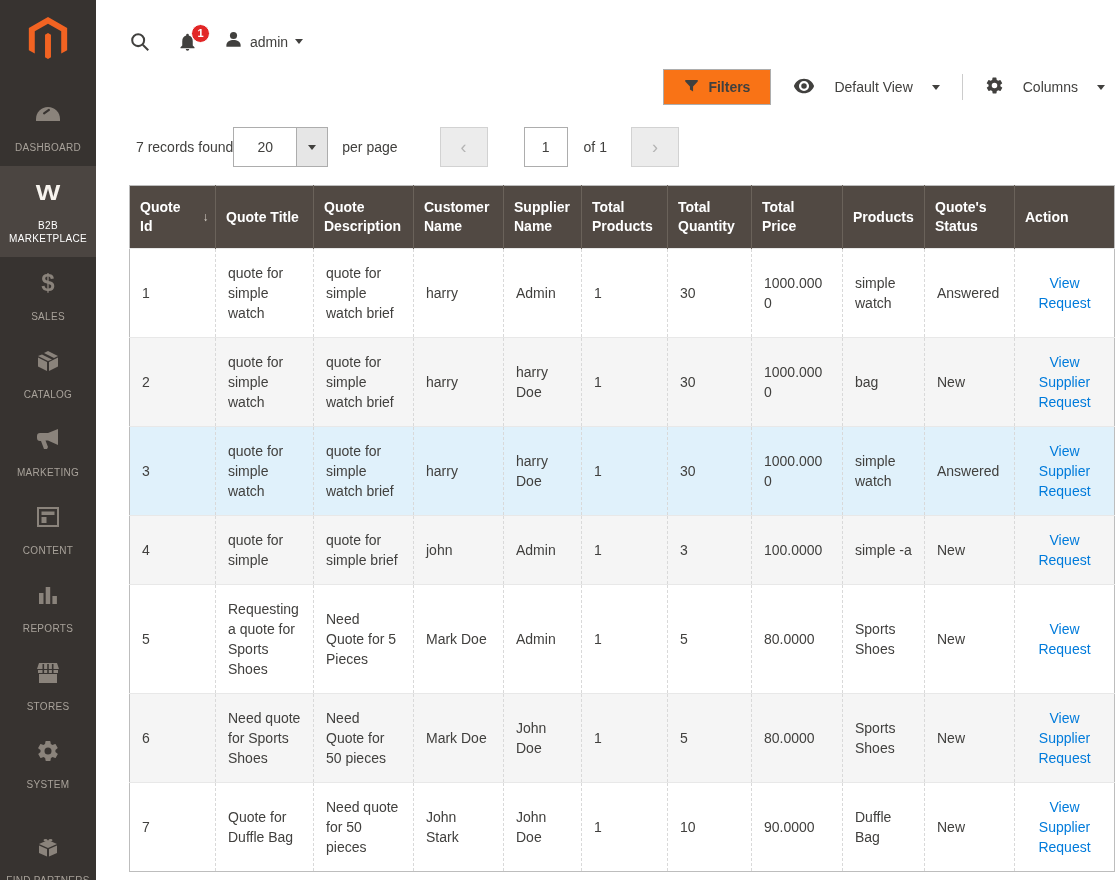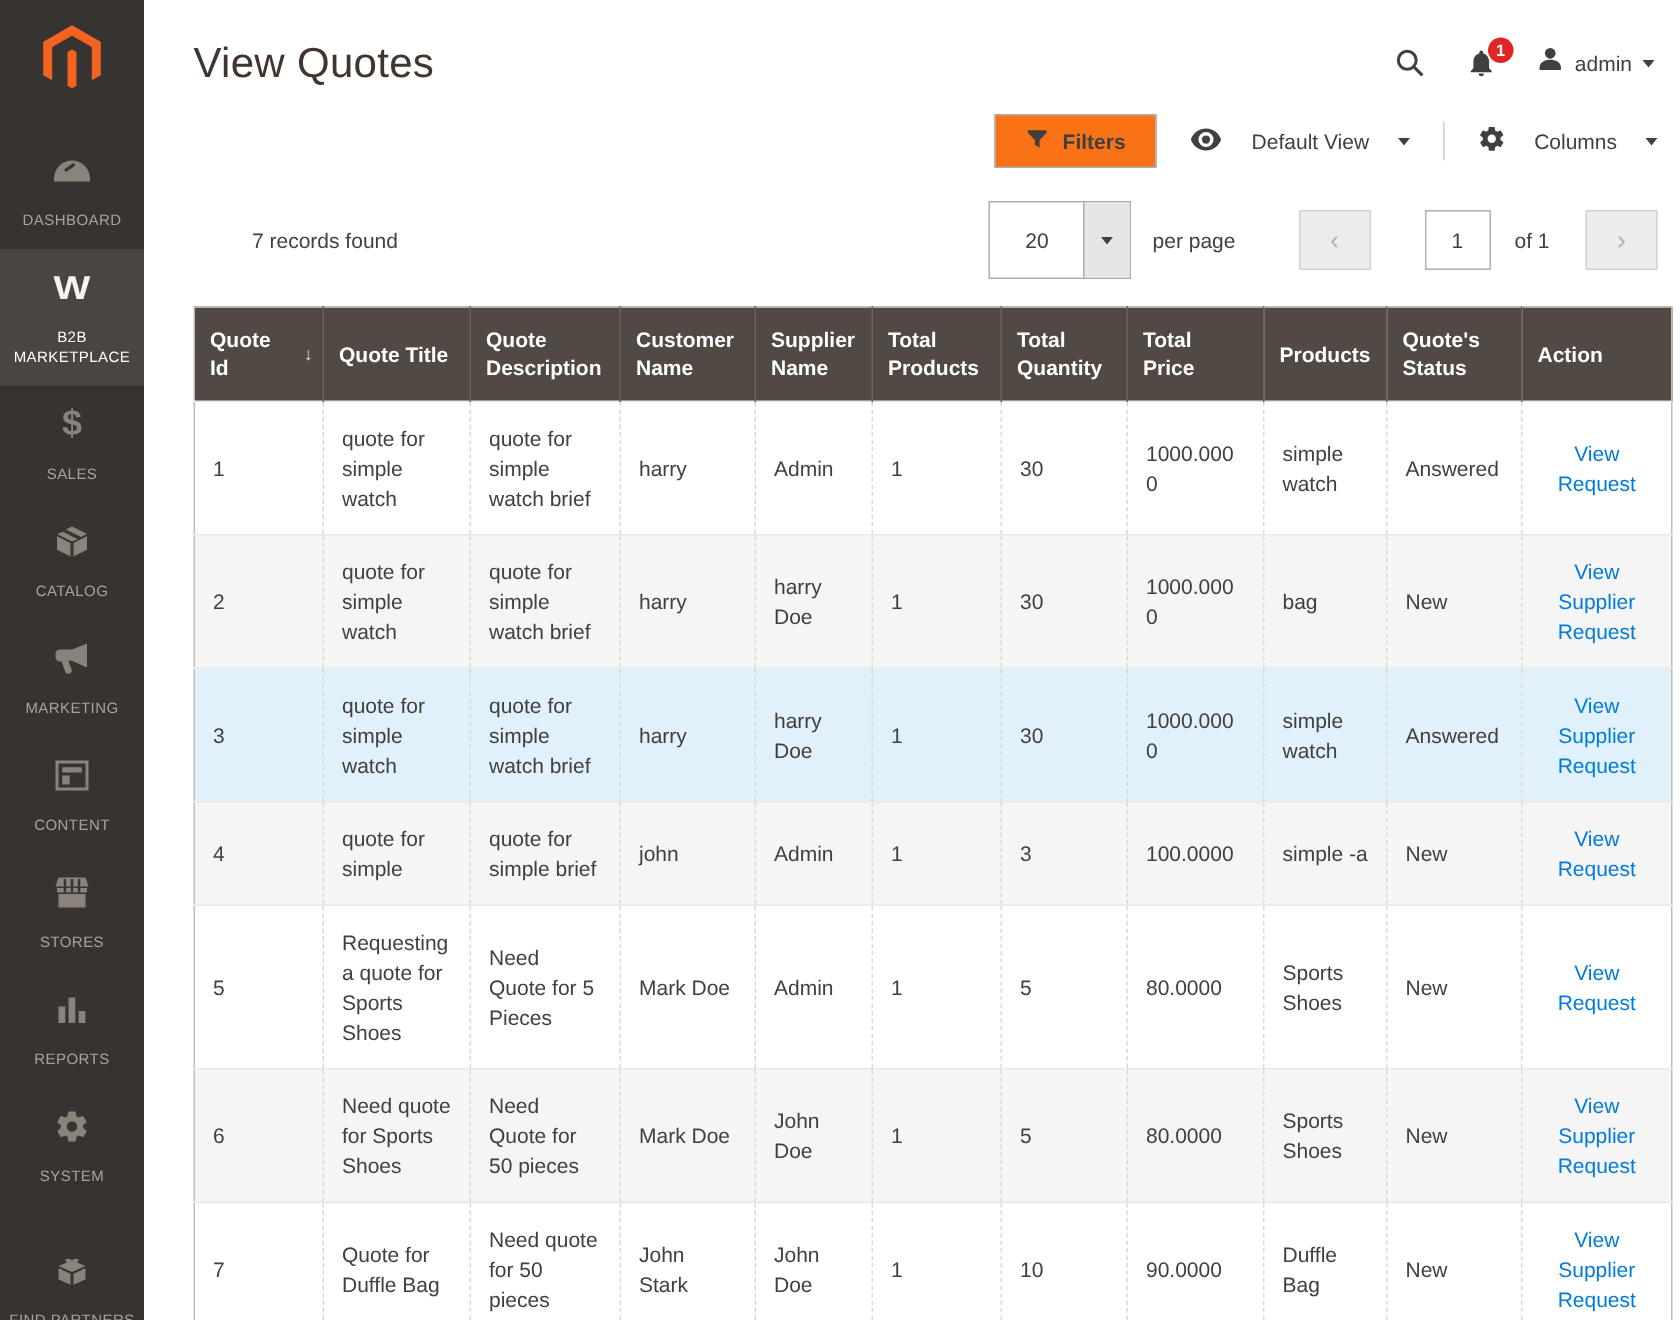--- a/index.html
+++ b/index.html
@@ -39,24 +39,24 @@
      border-top:5px solid #41403e; display:inline-block; }
 
   
   .toolbar { display:flex; justify-content:flex-end; align-items:center; gap:22px; margin-top:16px; padding-right:10px; }
   .filters-btn { display:flex; align-items:center; gap:9px; background:#f97316; border:1px solid #adadad;
      padding:8px 20px; font-size:14px; font-weight:bold; color:#41403e; cursor:pointer; }
   .tool-link { display:flex; align-items:center; gap:19px; font-size:14px; color:#41403e; cursor:pointer; }
   .tool-sep { width:1px; height:26px; background:#ccc; }
 
   
-  .list-controls { display:flex; justify-content:space-between; align-items:center; margin-top:22px; padding-left:7px;margin-left:32px; }
+  .list-controls { display:flex; align-items:center; margin-top:22px; padding-left:7px; }
   .records { font-size:14px; color:#41403e; }
   .paging { display:flex; align-items:center; gap:14px; padding-right:10px; }
-  .pp-select { display:flex; border:1px solid #adadad; height:52px; cursor:pointer; background:#fff; }
+  .pp-select { display:flex; border:1px solid #adadad; height:40px; cursor:pointer; background:#fff; }
   .pp-value { width:62px; display:flex; align-items:center; justify-content:center; font-size:14px; }
   .pp-arrow { width:31px; background:#e6e6e6; border-left:1px solid #adadad; display:flex; align-items:center; justify-content:center; }
   .pp-arrow .caret { border-top-color:#41403e; }
   .pp-label { font-size:14px; margin-right:18px; }
   .nav-btn { width:48px; height:40px; background:#ececec; border:1px solid #d2d2d2; color:#b4b4b4;
      font-size:18px; display:flex; align-items:center; justify-content:center; cursor:default; margin-left:10px; }
   .page-input { width:44px; height:40px; border:1px solid #adadad; text-align:center; font-size:14px;
      margin-left:22px; color:#41403e; font-family:"Liberation Sans",sans-serif; }
   .of-label { font-size:14px; margin-left:2px; }
 
@@ -142,45 +142,45 @@
           <rect x="2" y="2" width="20" height="18"></rect>
           <rect x="5.5" y="5.5" width="13" height="3.5" fill="currentColor" stroke="none"></rect>
           <rect x="5.5" y="11" width="5" height="6" fill="currentColor" stroke="none"></rect>
         </svg>
       </span>
       <span class="mi-label">CONTENT</span>
     </div>
 
     <div class="menu-item">
       <span class="mi-icon">
+        <svg width="22" height="22" viewBox="0 0 22 22" fill="currentColor">
+          <rect x="2" y="9" width="4.5" height="11"></rect>
+          <rect x="8.7" y="3" width="4.5" height="17"></rect>
+          <rect x="15.4" y="12" width="4.5" height="8"></rect>
+        </svg>
+      </span>
+      <span class="mi-label">REPORTS</span>
+    </div>
+
+    <div class="menu-item">
+      <span class="mi-icon">
         <svg width="24" height="22" viewBox="0 0 24 22" fill="currentColor">
           <path d="M3 1h18l2 6H1z"></path>
           <path d="M2 8h20v3H2z"></path>
           <path d="M3 12h18v9H3z"></path>
           <rect x="6.5" y="2" width="1.6" height="9" fill="#373330"></rect>
           <rect x="11.2" y="2" width="1.6" height="9" fill="#373330"></rect>
           <rect x="15.9" y="2" width="1.6" height="9" fill="#373330"></rect>
         </svg>
       </span>
       <span class="mi-label">STORES</span>
     </div>
 
     <div class="menu-item">
       <span class="mi-icon">
-        <svg width="22" height="22" viewBox="0 0 22 22" fill="currentColor">
-          <rect x="2" y="9" width="4.5" height="11"></rect>
-          <rect x="8.7" y="3" width="4.5" height="17"></rect>
-          <rect x="15.4" y="12" width="4.5" height="8"></rect>
-        </svg>
-      </span>
-      <span class="mi-label">REPORTS</span>
-    </div>
-
-    <div class="menu-item">
-      <span class="mi-icon">
         <svg width="24" height="24" viewBox="0 0 24 24" fill="currentColor">
           <path d="M19.4 13c.04-.33.06-.66.06-1s-.02-.67-.06-1l2.1-1.65a.5.5 0 00.12-.64l-2-3.46a.5.5 0 00-.61-.22l-2.48 1a7.3 7.3 0 00-1.73-1l-.37-2.65A.5.5 0 0013.93 2h-4a.5.5 0 00-.5.42l-.37 2.65c-.62.26-1.2.6-1.73 1l-2.48-1a.5.5 0 00-.6.22l-2 3.46a.5.5 0 00.11.64L4.57 11c-.04.33-.07.66-.07 1s.03.67.07 1l-2.1 1.65a.5.5 0 00-.12.64l2 3.46c.14.24.42.34.61.22l2.48-1c.53.4 1.1.74 1.73 1l.37 2.65c.04.24.25.42.5.42h4c.25 0 .46-.18.5-.42l.37-2.65a7.3 7.3 0 001.73-1l2.48 1c.24.1.5 0 .6-.22l2-3.46a.5.5 0 00-.11-.64L19.4 13zM12 15.5a3.5 3.5 0 110-7 3.5 3.5 0 010 7z"></path>
         </svg>
       </span>
       <span class="mi-label">SYSTEM</span>
     </div>
 
     <div class="side-divider"></div>
 
     <div class="menu-item">
@@ -192,21 +192,20 @@
           <path d="M3 9.5l8 3.6v7.4l-8-3.6zM21 9.5l-8 3.6v7.4l8-3.6z"></path>
         </svg>
       </span>
       <span class="mi-label">FIND PARTNERS &amp; EXTENSIONS</span>
     </div>
   </nav>
 
   <div class="main">
 
     <div class="page-header">
-      <h1 class="page-title">View Quotes</h1>
       <div class="header-actions">
         <span class="icon-btn">
           <svg width="22" height="22" viewBox="0 0 24 24" fill="none" stroke="#41403e" stroke-width="2.2">
             <circle cx="10" cy="10" r="6.5"></circle>
             <line x1="15" y1="15" x2="21" y2="21"></line>
           </svg>
         </span>
         <span class="icon-btn">
           <svg width="21" height="22" viewBox="0 0 24 24" fill="#41403e">
             <path d="M12 22a2 2 0 002-2h-4a2 2 0 002 2zm6-6v-5c0-3.07-1.63-5.64-4.5-6.32V4a1.5 1.5 0 00-3 0v.68C7.64 5.36 6 7.92 6 11v5l-2 2v1h16v-1l-2-2z"></path>

